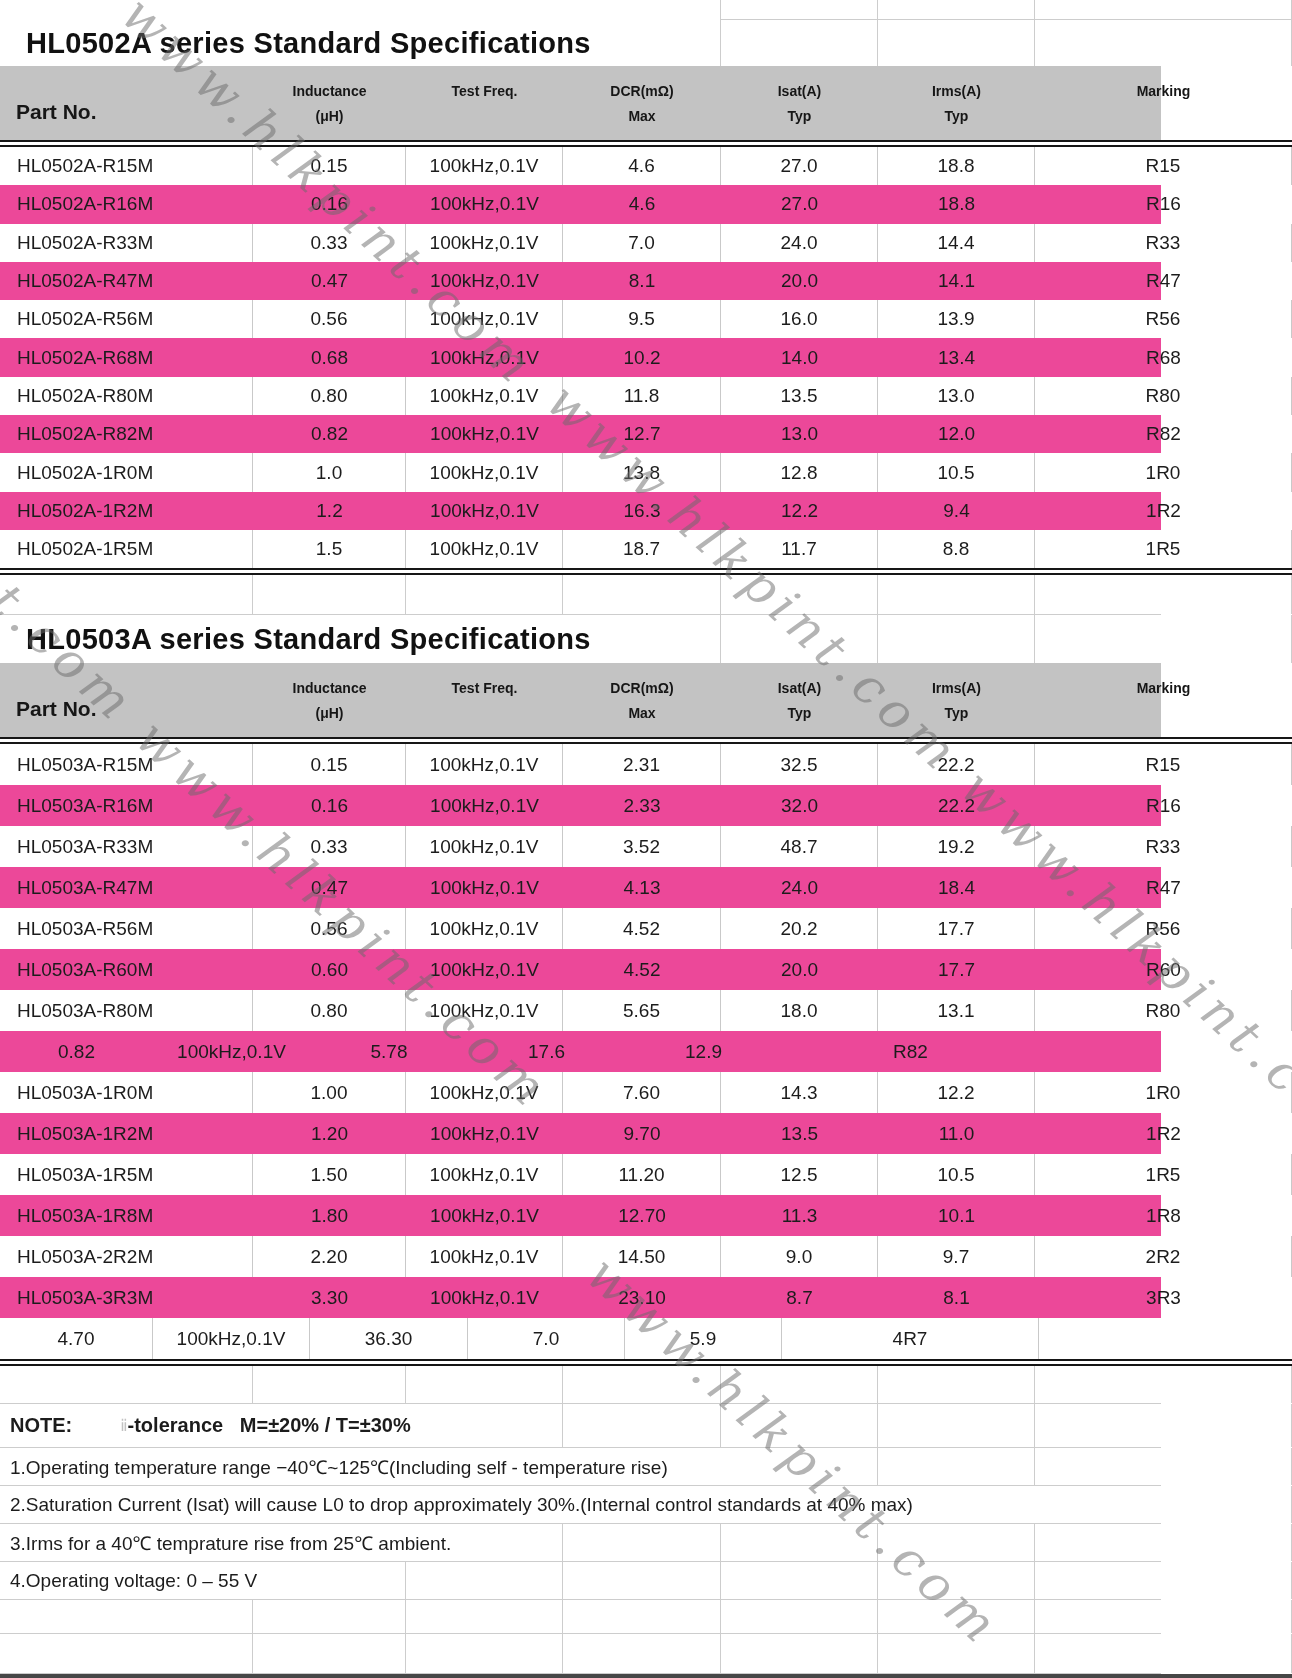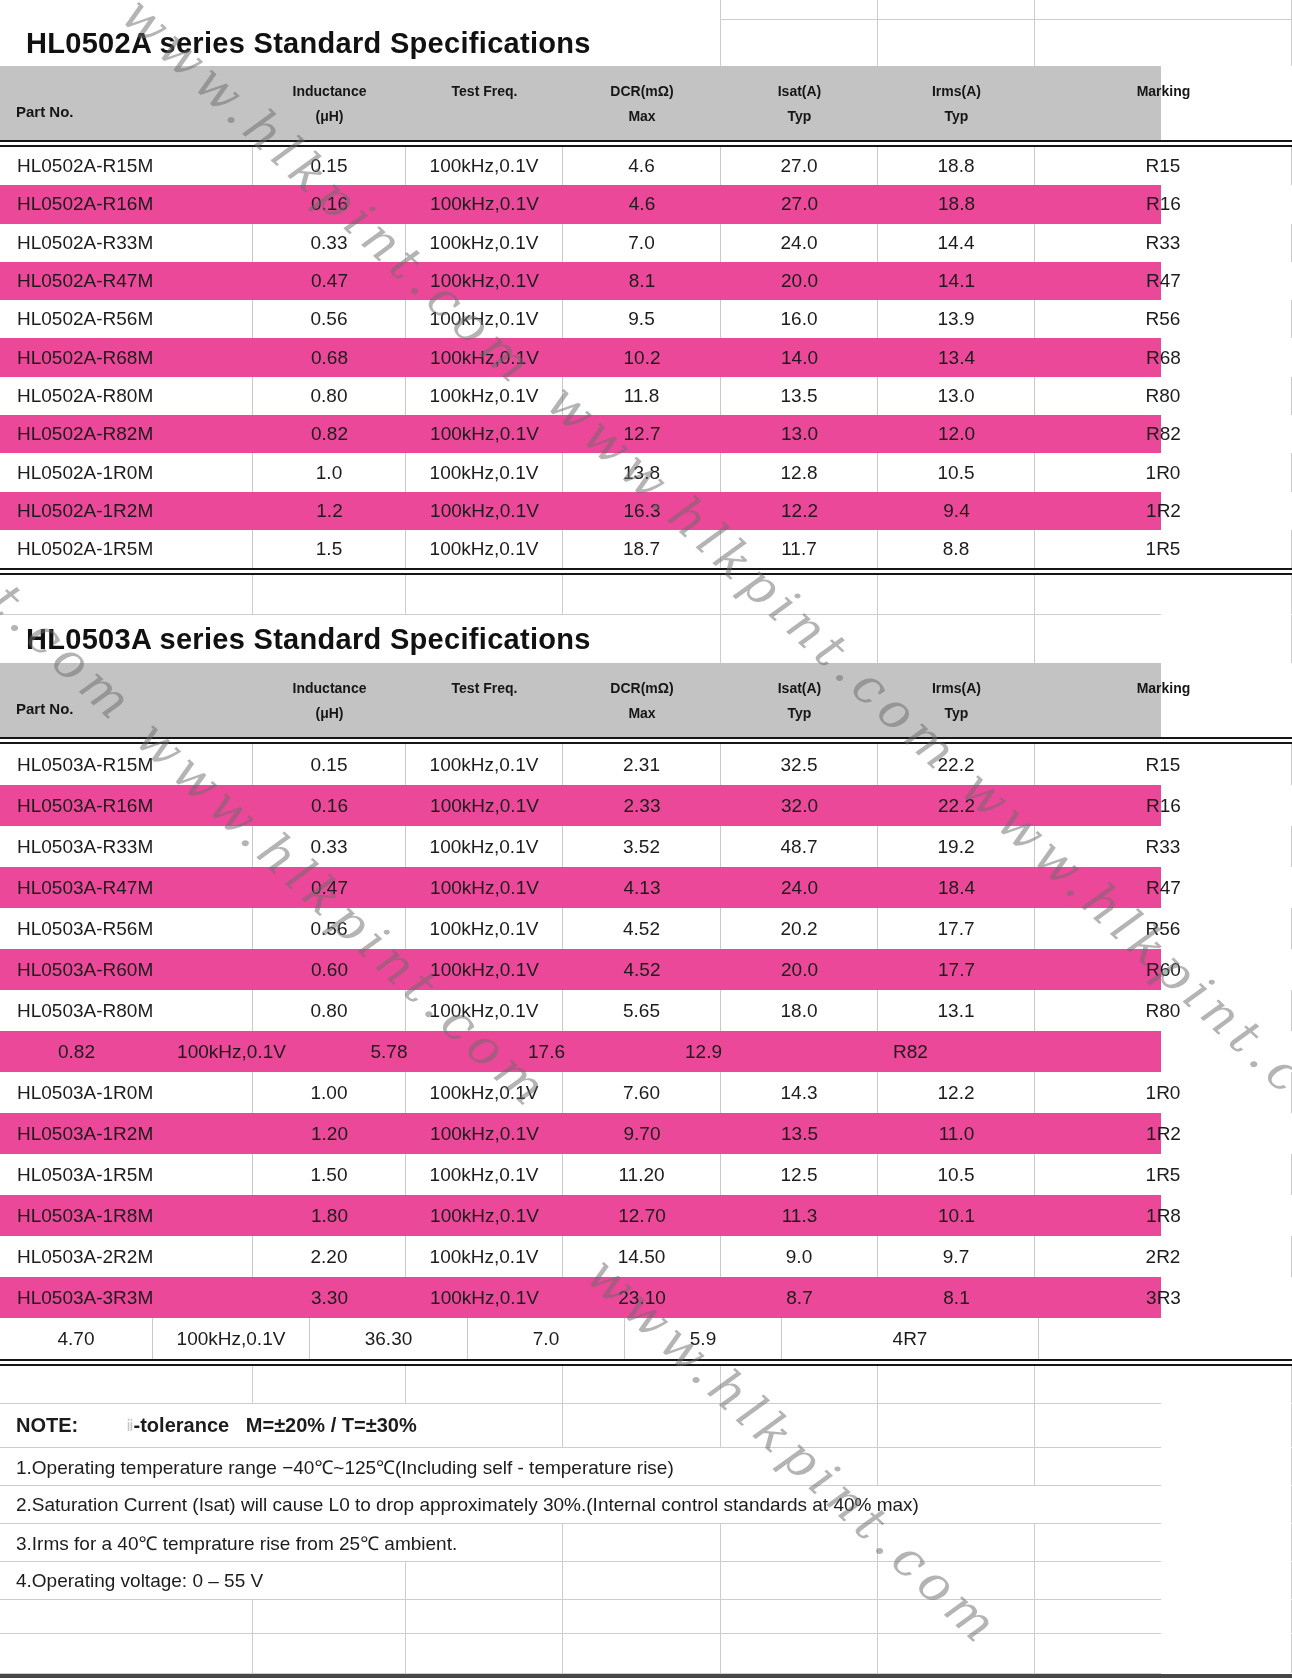--- a/index.html
+++ b/index.html
@@ -20,42 +20,42 @@
   .margin-row .cell{border-right:1px solid #cdcdcd;border-bottom:1px solid #cdcdcd;}
   .margin-row .m4{border-right:1px solid #cdcdcd;border-bottom:none;}
 
   .trow{height:46px;}
   .t2row{height:48px;}
   .trow .cell,.t2row .cell{border-right:1px solid #cdcdcd;}
   .title-cell{justify-content:flex-start;padding-left:26px;font-size:29px;font-weight:bold;letter-spacing:.3px;color:#111;}
 
   .hrow{background:#c3c3c3;height:74px;}
   .hcell{flex-direction:column;justify-content:flex-start;padding-top:13px;font-weight:bold;font-size:14px;line-height:25px;color:#161616;}
-  .hcell.pnh{justify-content:center;align-items:flex-start;padding:0 0 0 16px;font-size:15px;margin-top:16px;}
+  .hcell.pnh{justify-content:center;align-items:flex-start;padding:0 0 0 16px;font-size:21px;margin-top:16px;}
 
   .dbl{height:7px;width:1292px;background:linear-gradient(#161616 0 2px,#ffffff 2px 5px,#161616 5px 100%);}
 
   .t1 .drow{height:38.3px;}
   .t2 .drow{height:41px;}
   .drow{font-size:19px;}
   .drow.white{background:#ffffff;}
   .drow.white .cell{border-right:1px solid #c9c9c9;}
   .drow.gray{background:#ec4899;}
   .drow .pn{justify-content:flex-start;padding-left:17px;}
 
   .grid .cell{border-right:1px solid #cdcdcd;}
   .hairline{border-bottom:1px solid #cdcdcd;}
   .erow1{height:40px;}
   .erow2{height:38px;}
   .erow3{height:34px;}
   .erow4{height:40px;}
 
   .nrow{height:38px;font-size:19px;}
   .noterow{height:44px;}
-  .note-cell{justify-content:flex-start;padding-left:16px;white-space:pre;}
+  .note-cell{justify-content:flex-start;padding-left:10px;white-space:pre;}
   .note-label{font-weight:bold;font-size:20px;white-space:pre;}
   .note-faint{color:#c2c2c2;font-size:16px;margin-left:48px;white-space:pre;}
   .note-tol{font-weight:bold;font-size:20px;white-space:pre;}
 
   .bottom-strip{height:4px;width:1292px;background:#474747;}
 
   
   .wm{
     position:absolute;z-index:9;pointer-events:none;white-space:nowrap;
     font-family:"DejaVu Serif",serif;font-style:italic;

